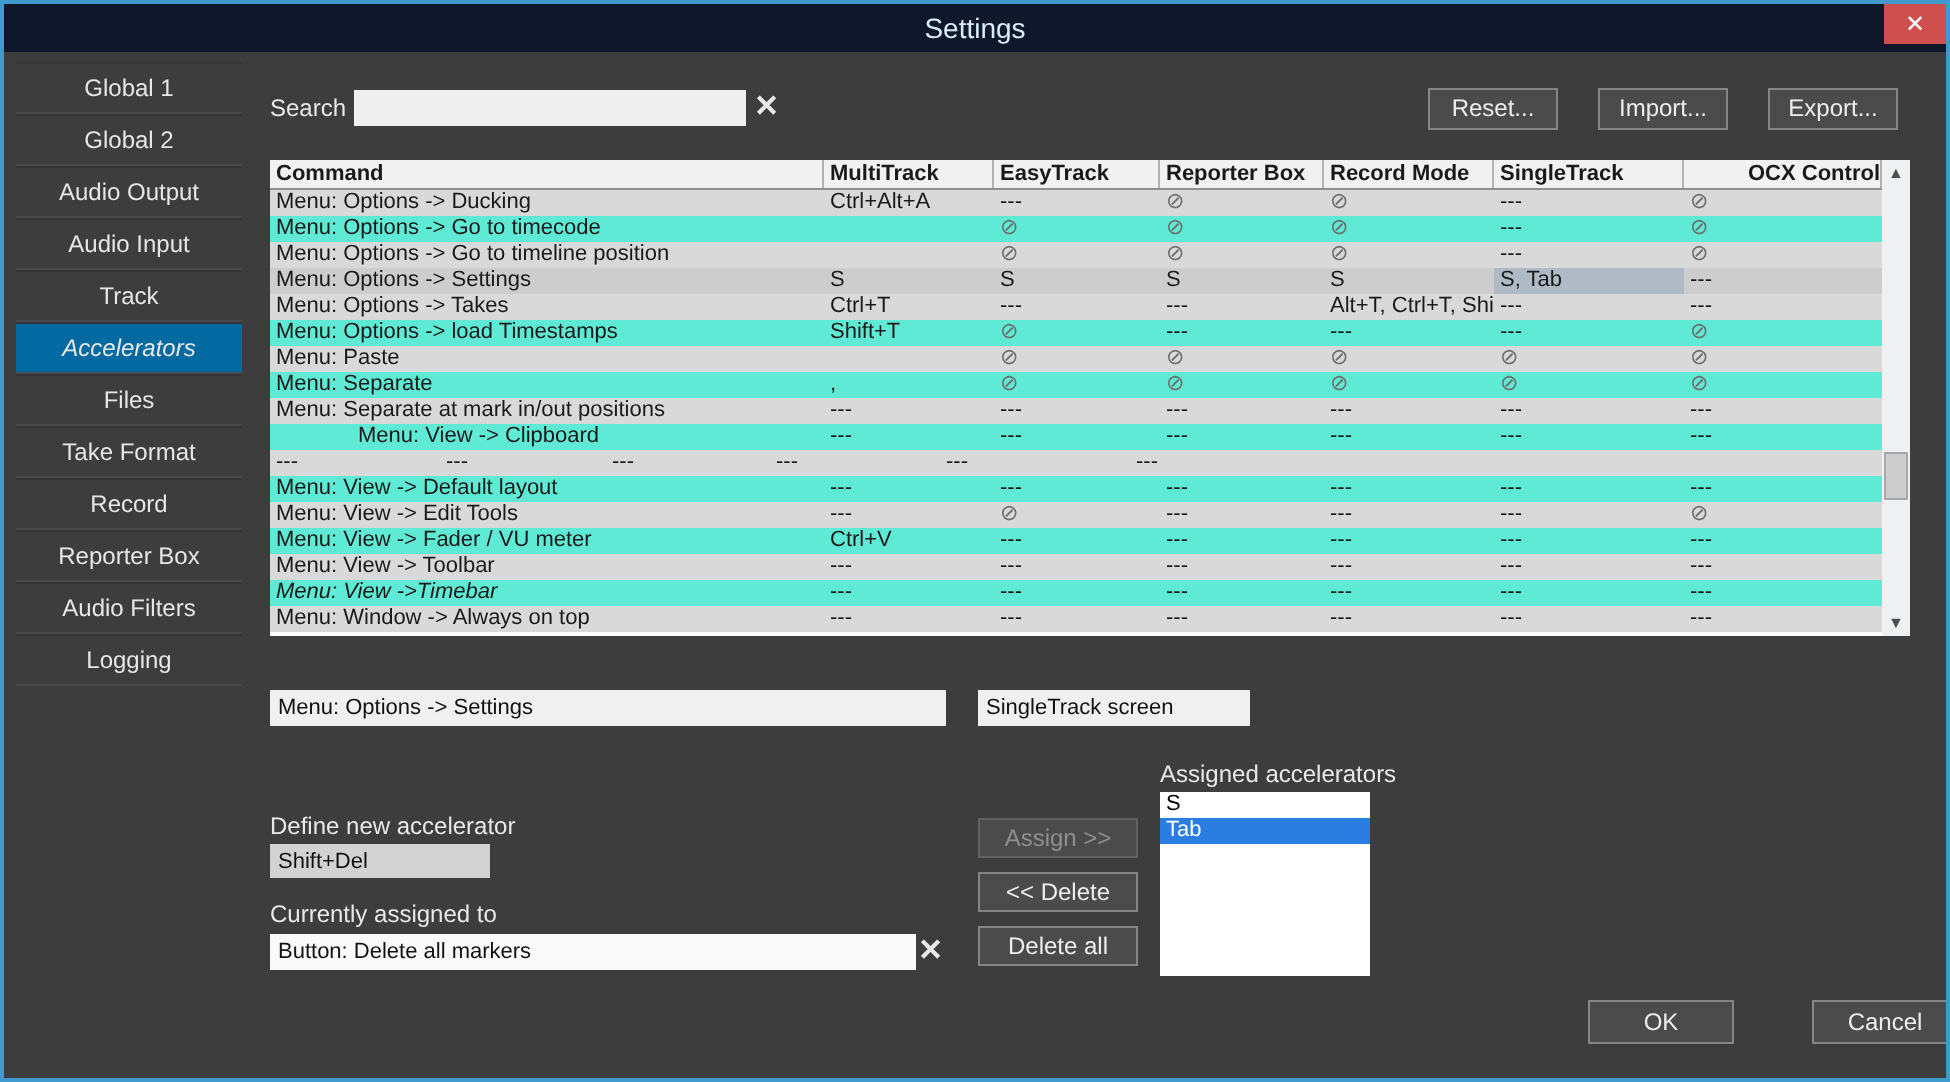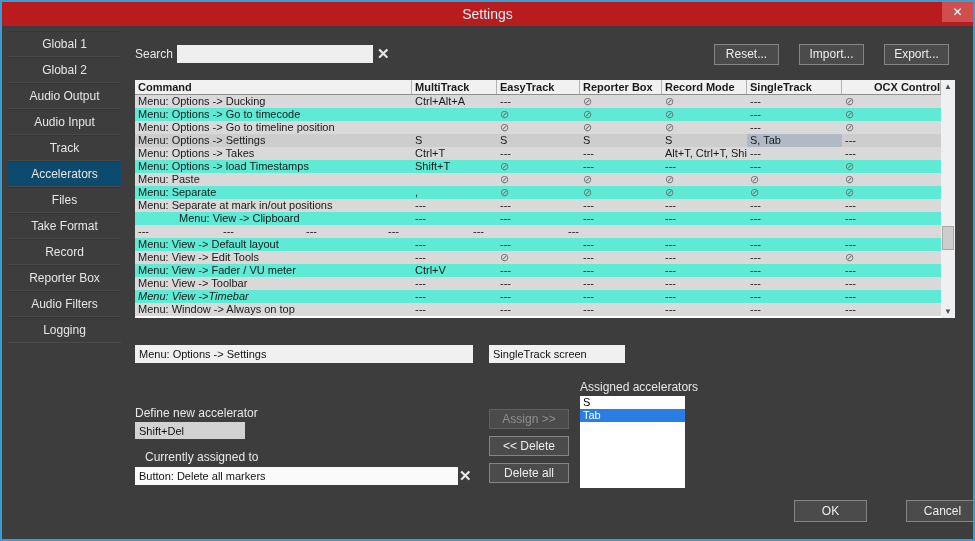--- a/index.html
+++ b/index.html
@@ -2,29 +2,29 @@
 <html><head>
 <meta charset="utf-8">
 <style>
   html,body{margin:0;padding:0;background:#222;}
   .window{
     position:relative;width:975px;height:541px;box-sizing:border-box;
     background:#3d3d3d;border:2px solid #3f9bce;overflow:hidden;
     font-family:"Liberation Sans",sans-serif;-webkit-font-smoothing:antialiased;
   }
   
-  .titlebar{position:absolute;top:0;left:0;right:0;height:24px;background:#b91c1c;}
+  .titlebar{position:absolute;top:0;left:0;right:0;height:24px;background:#0f172a;}
   .title{ text-align:center;line-height:24px;color:#d9edf9;font-size:14px;}
   .close-btn{position:absolute;top:0;right:0;width:31px;height:20px;background:#cf4f4f;
     color:#fff;font-size:12px;line-height:20px;text-align:center;cursor:default;}
   
   .sidebar{position:absolute;left:6px;top:29px;width:113px;}
   .side-item{height:24px;line-height:24px;text-align:center;font-size:12px;color:#e6e6e6;
     border-bottom:1px solid #4a4a4a;border-top:1px solid #353535;background:#3d3d3d;cursor:default;}
-  .side-item.selected{background:#0c4a6e;}
+  .side-item.selected{background:#0369a1;font-style:italic;}
   
   .dlabel{position:absolute;color:#e8e8e8;font-size:12px;white-space:nowrap;}
   
   .tinput{position:absolute;box-sizing:border-box;border:none;outline:none;background:#efefef;
     font-family:"Liberation Sans",sans-serif;font-size:11px;color:#111;padding:0 4px;}
   .field{position:absolute;box-sizing:border-box;background:#f0f0f0;color:#111;font-size:11px;
     padding-left:4px;white-space:nowrap;overflow:hidden;}
   .clear-x{position:absolute;color:#e9e9e9;font-size:15px;font-weight:bold;cursor:default;line-height:16px;}
   
   .btn{position:absolute;box-sizing:border-box;background:#4b4b4b;border:1px solid #858585;
@@ -270,20 +270,20 @@
       <div class="list-item selected">Tab</div>
     </div>
 
   <div class="dlabel" style="left:133px;top:404px;">Define new accelerator</div>
   <input class="tinput" style="left: 133px; top: 420px; width: 110px; height: 17px; background: rgb(210, 210, 210);" value="Shift+Del">
 
   <div class="btn disabled" style="left:487px;top:407px;width:80px;height:20px;line-height:18px;">Assign &gt;&gt;</div>
   <div class="btn" style="left:487px;top:434px;width:80px;height:20px;line-height:18px;">&lt;&lt; Delete</div>
   <div class="btn" style="left:487px;top:461px;width:80px;height:20px;line-height:18px;">Delete all</div>
 
-  <div class="dlabel" style="left:143px;top:448px;">Currently assigned to</div>
+  <div class="dlabel" style="left:133px;top:448px;">Currently assigned to</div>
   <div class="field" style="left:133px;top:465px;width:323px;height:18px;line-height:18px;background:#fafafa;">Button: Delete all markers</div>
   <div class="clear-x" style="left:457px;top:466px;">✕</div>
 
   <div class="btn" style="left:792px;top:498px;width:73px;height:22px;line-height:20px;">OK</div>
   <div class="btn" style="left:904px;top:498px;width:73px;height:22px;line-height:20px;">Cancel</div>
 
 </div>
 
 </body></html>

